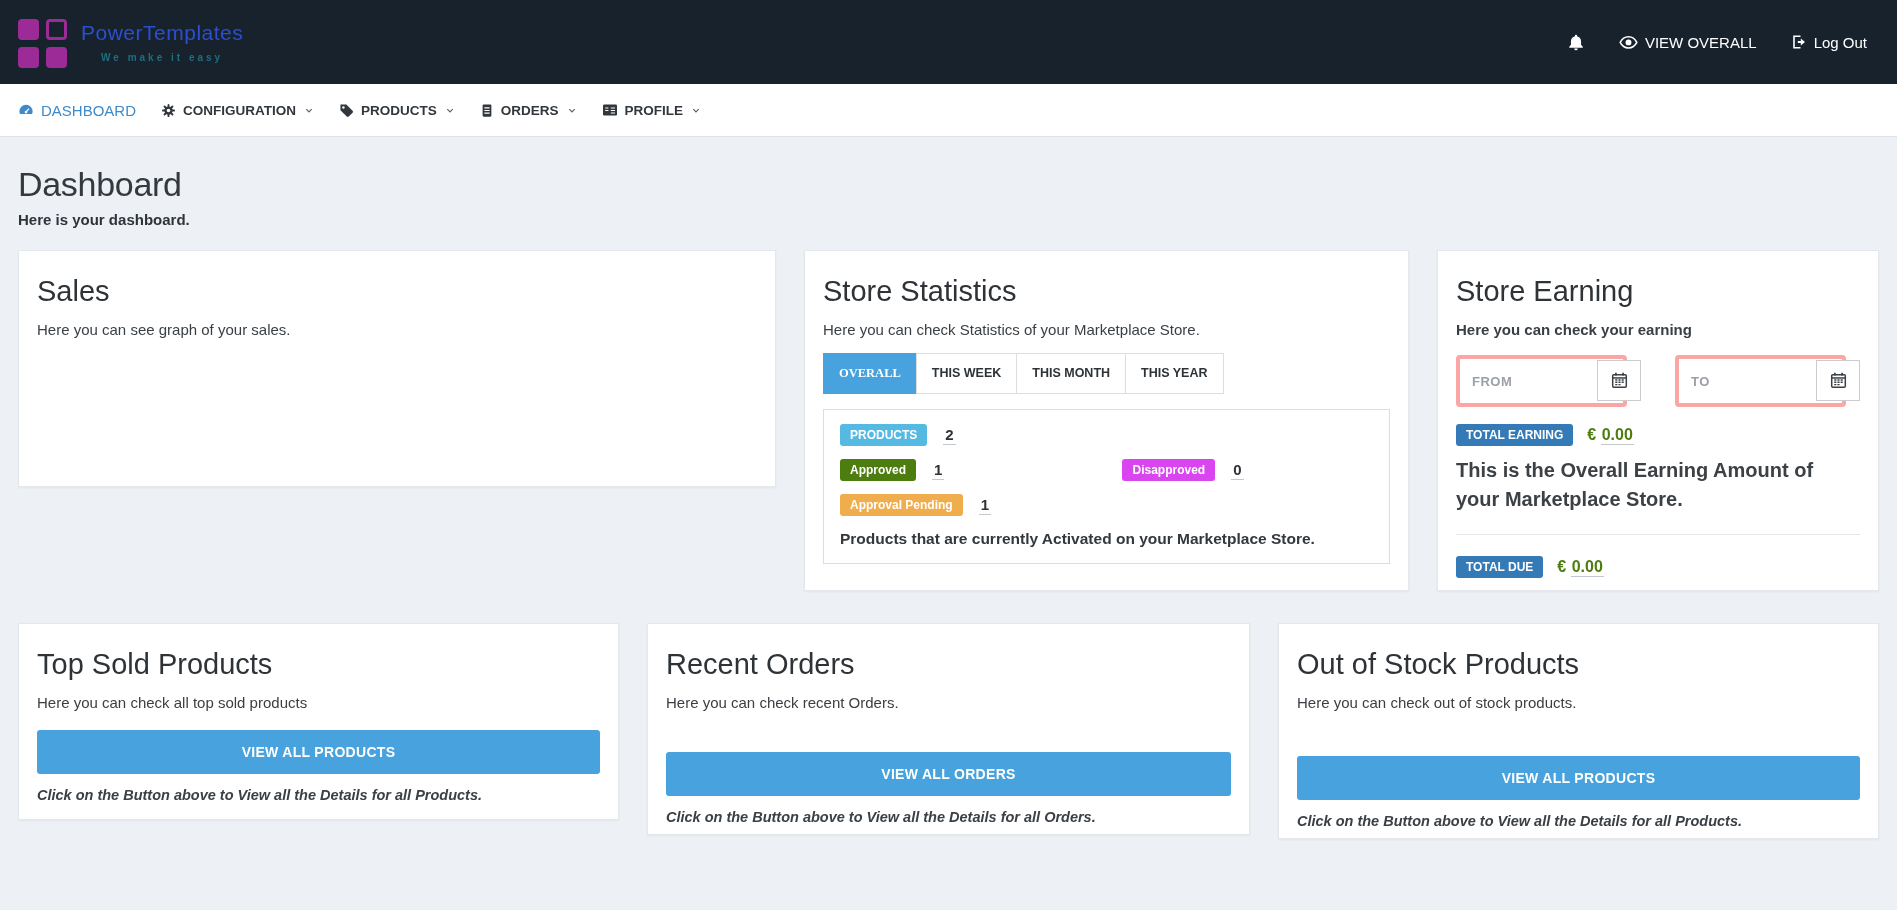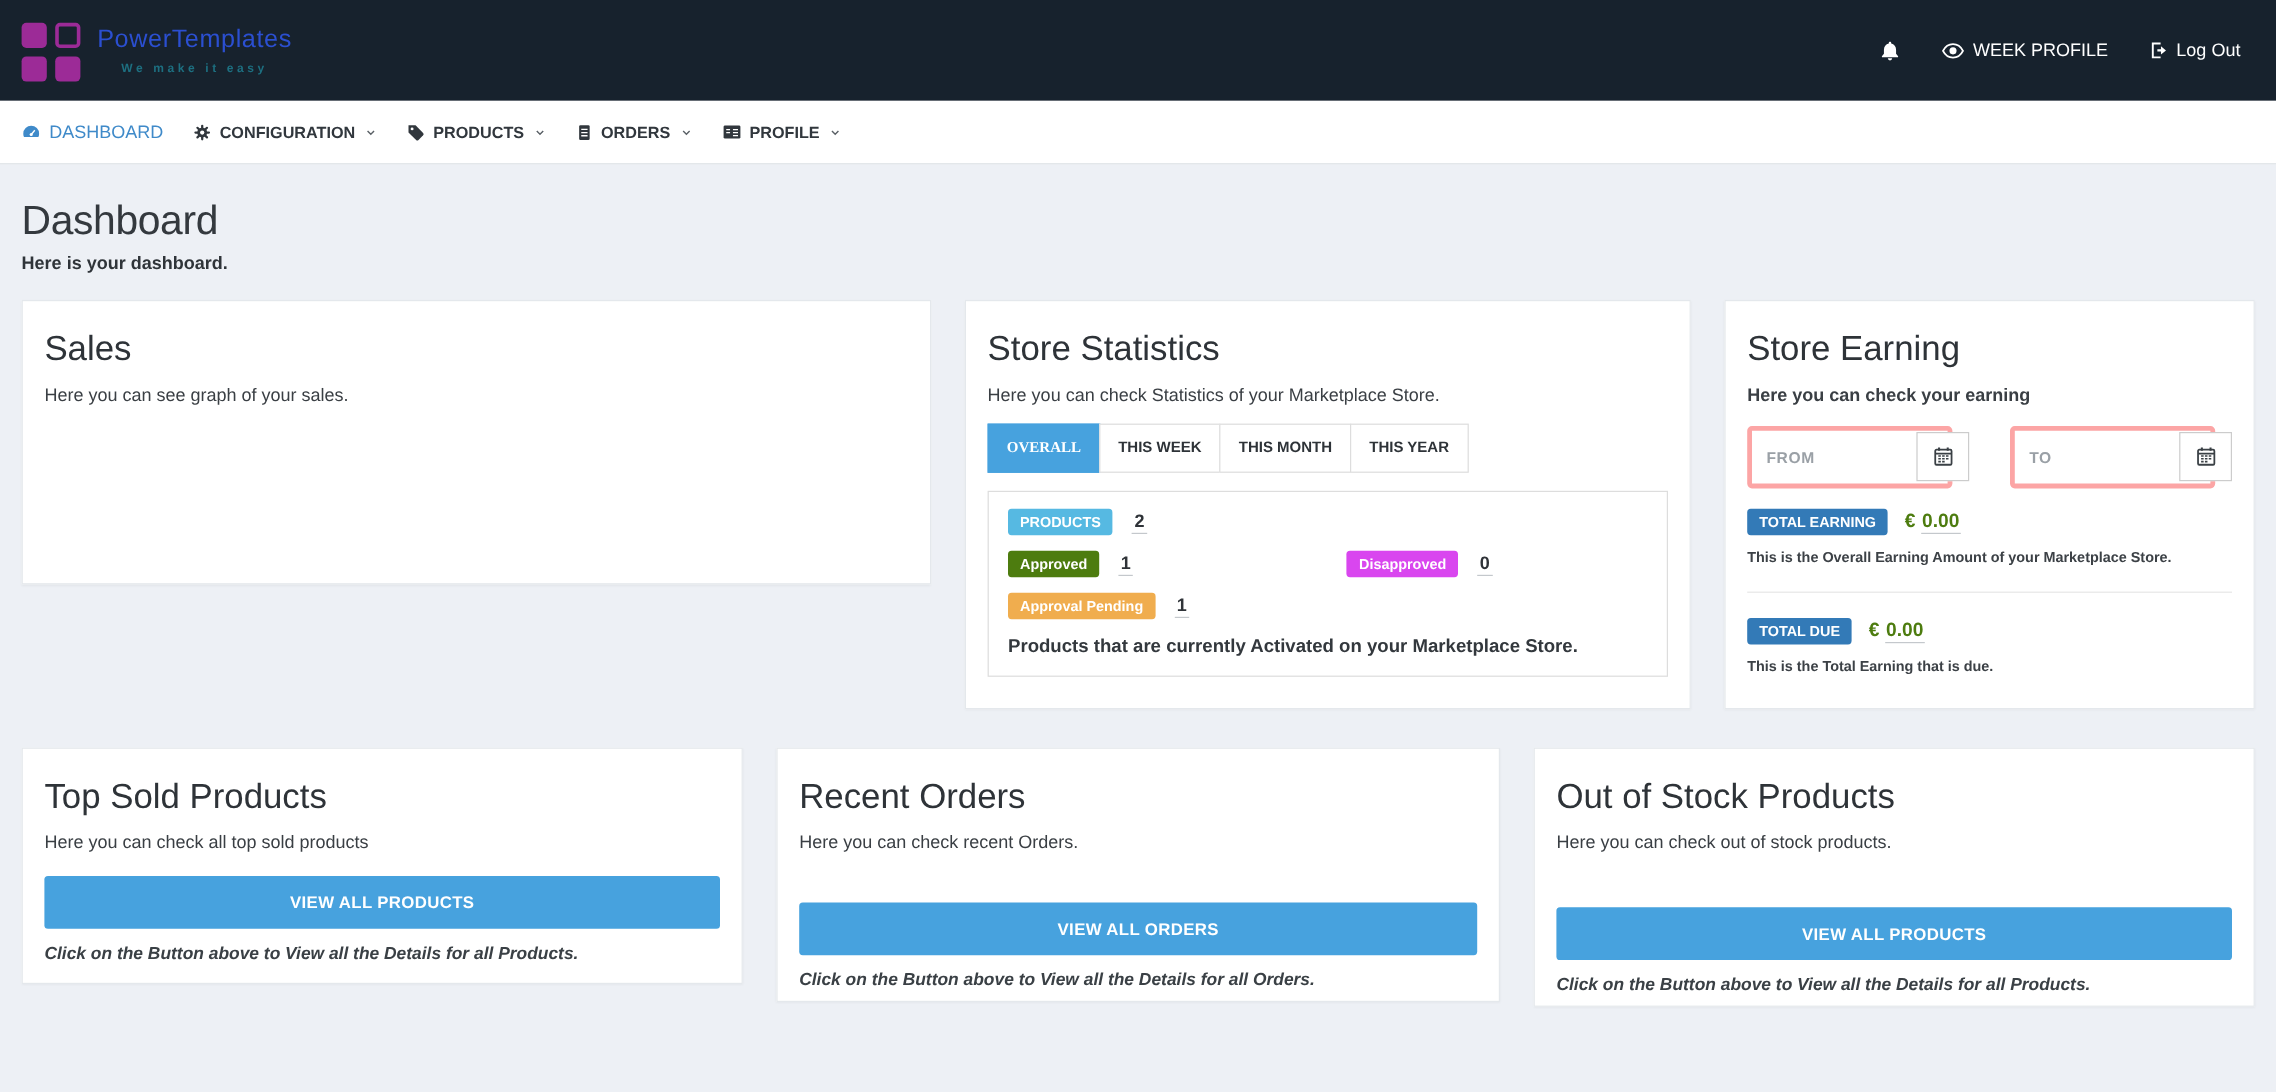--- a/index.html
+++ b/index.html
@@ -101,21 +101,21 @@
   .dgroup input::placeholder { color:#9aa0a6; font-weight:700; letter-spacing:.5px; }
   .addon {
     position:absolute; top:5px; right:0; width:44px; height:41px;
     border:1px solid #ccc; background:#fff;
     display:flex; align-items:center; justify-content:center;
     color:#3a4045; cursor:pointer;
   }
   .total-row { display:flex; align-items:center; margin-top:21px; }
   .amount { margin-left:14px; font-weight:700; font-size:16px; color:#4d7c0f; }
   .uval { border-bottom:1px solid #c4c8cc; padding:0 1px 1px; }
-  .earn-desc { font-weight:700; font-size:12px; color:#3c4146; margin-top:10px; line-height:1.45; }
+  .earn-desc { font-weight:700; font-size:20px; color:#3c4146; margin-top:10px; line-height:1.45; }
   .divider { border:0; border-top:1px solid #e7e7e7; margin:20px 0 2px; }
   
   .btn-view {
     display:block; width:100%; height:44px;
     background:#47a2de; color:#fff; border:0; border-radius:3px;
     font-weight:700; font-size:14px; letter-spacing:.3px;
     font-family:inherit; cursor:pointer;
   }
   .mt-sm { margin-top:19px; }
   .mt-md { margin-top:41px; }
@@ -143,21 +143,21 @@
           <path fill="#fff" d="M6.4 13.4a1.6 1.6 0 0 0 3.2 0z"></path>
         </svg>
     </span>
     <span class="header-action">
       <span class="icon">
         <svg width="19" height="15" viewBox="0 0 16 12">
             <path fill="none" stroke="#fff" stroke-width="1.3" d="M8 1.2C4.6 1.2 2.1 3.7 1 5.9c1.1 2.2 3.6 4.7 7 4.7s5.9-2.5 7-4.7C13.9 3.7 11.4 1.2 8 1.2z"></path>
             <circle cx="8" cy="5.9" r="2.5" fill="#fff"></circle>
           </svg>
       </span>
-      <span>WEEK PROFILE</span>
+      <span>VIEW OVERALL</span>
     </span>
     <span class="header-action">
       <span class="icon">
         <svg width="16" height="16" viewBox="0 0 16 16">
             <path fill="none" stroke="#fff" stroke-width="1.6" d="M9.5 2.2H3v11.6h6.5"></path>
             <path fill="#fff" d="M9.8 4.6 14 8l-4.2 3.4V9H6.8V7h3z"></path>
           </svg>
       </span>
       <span>Log Out</span>
     </span>

